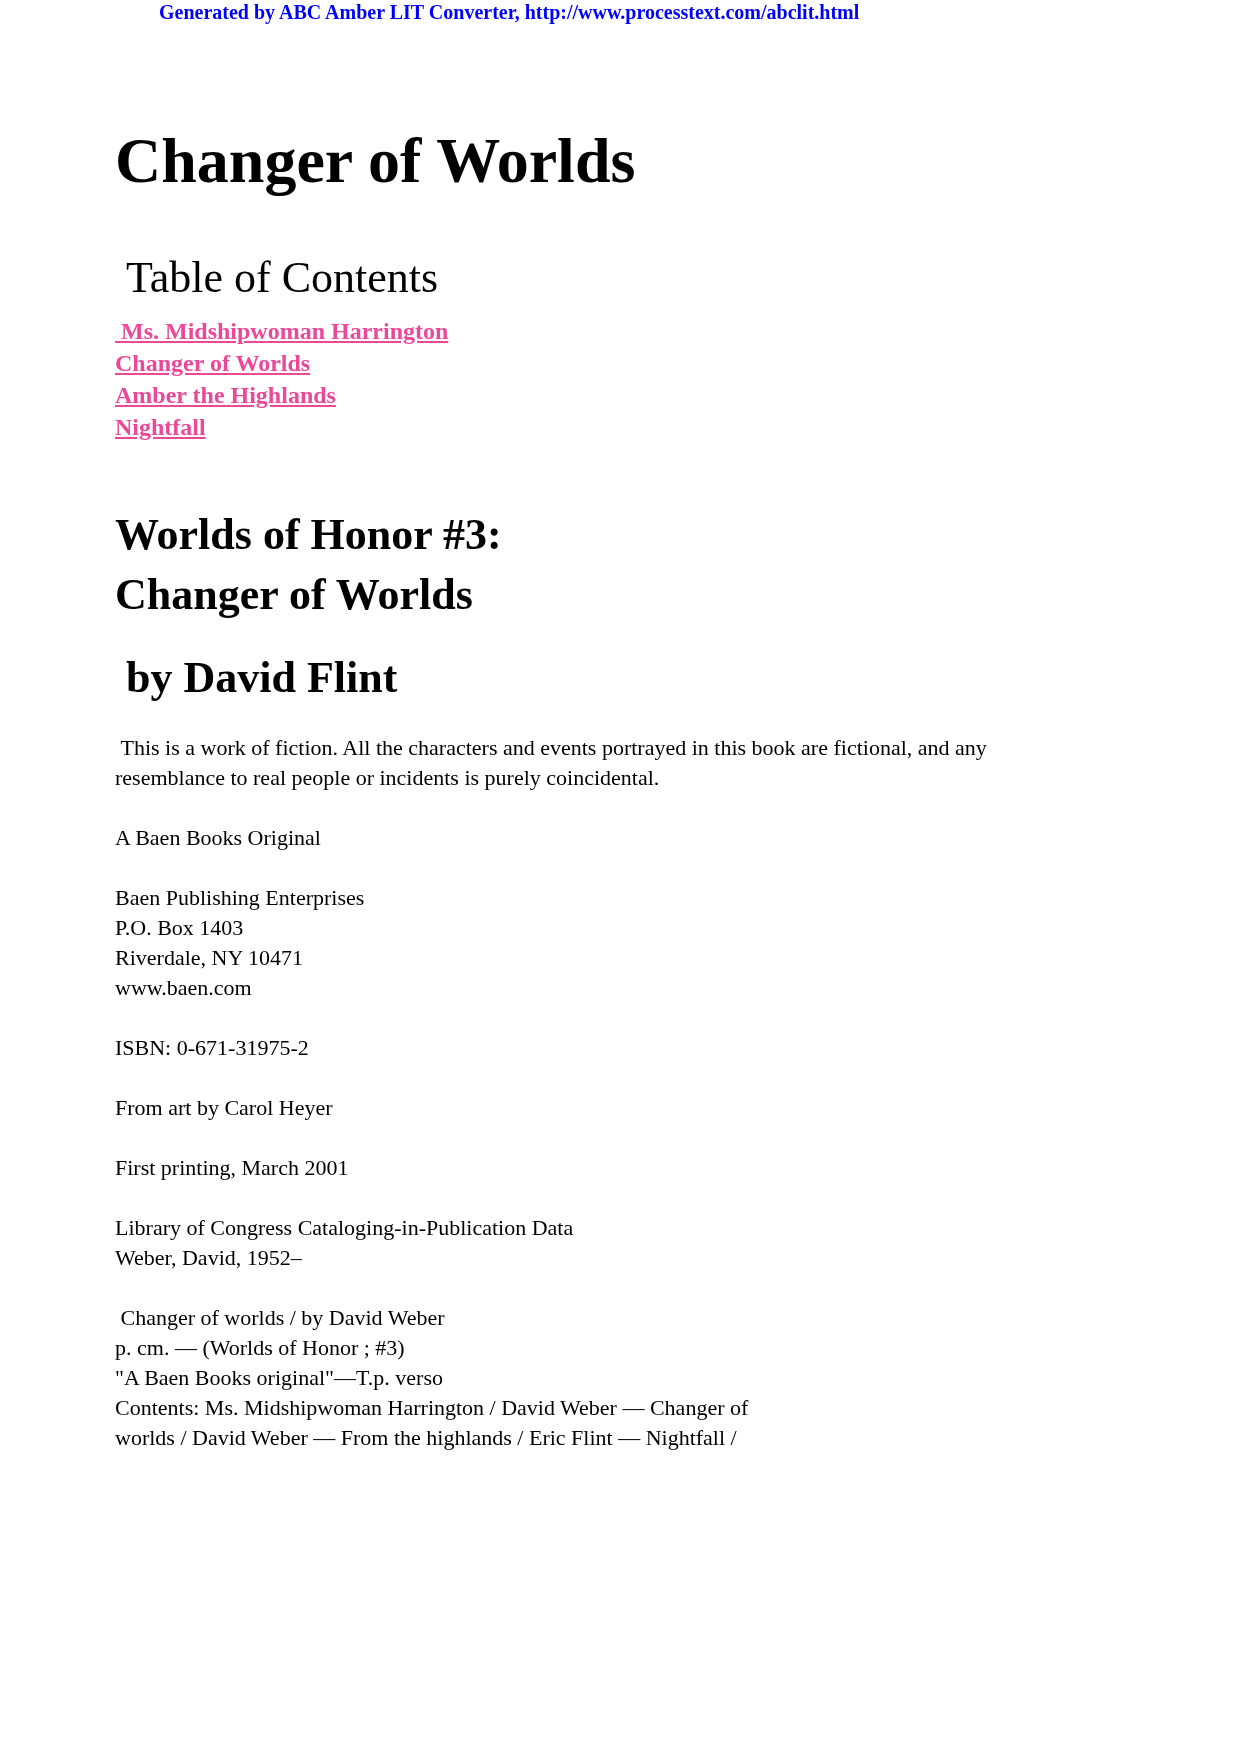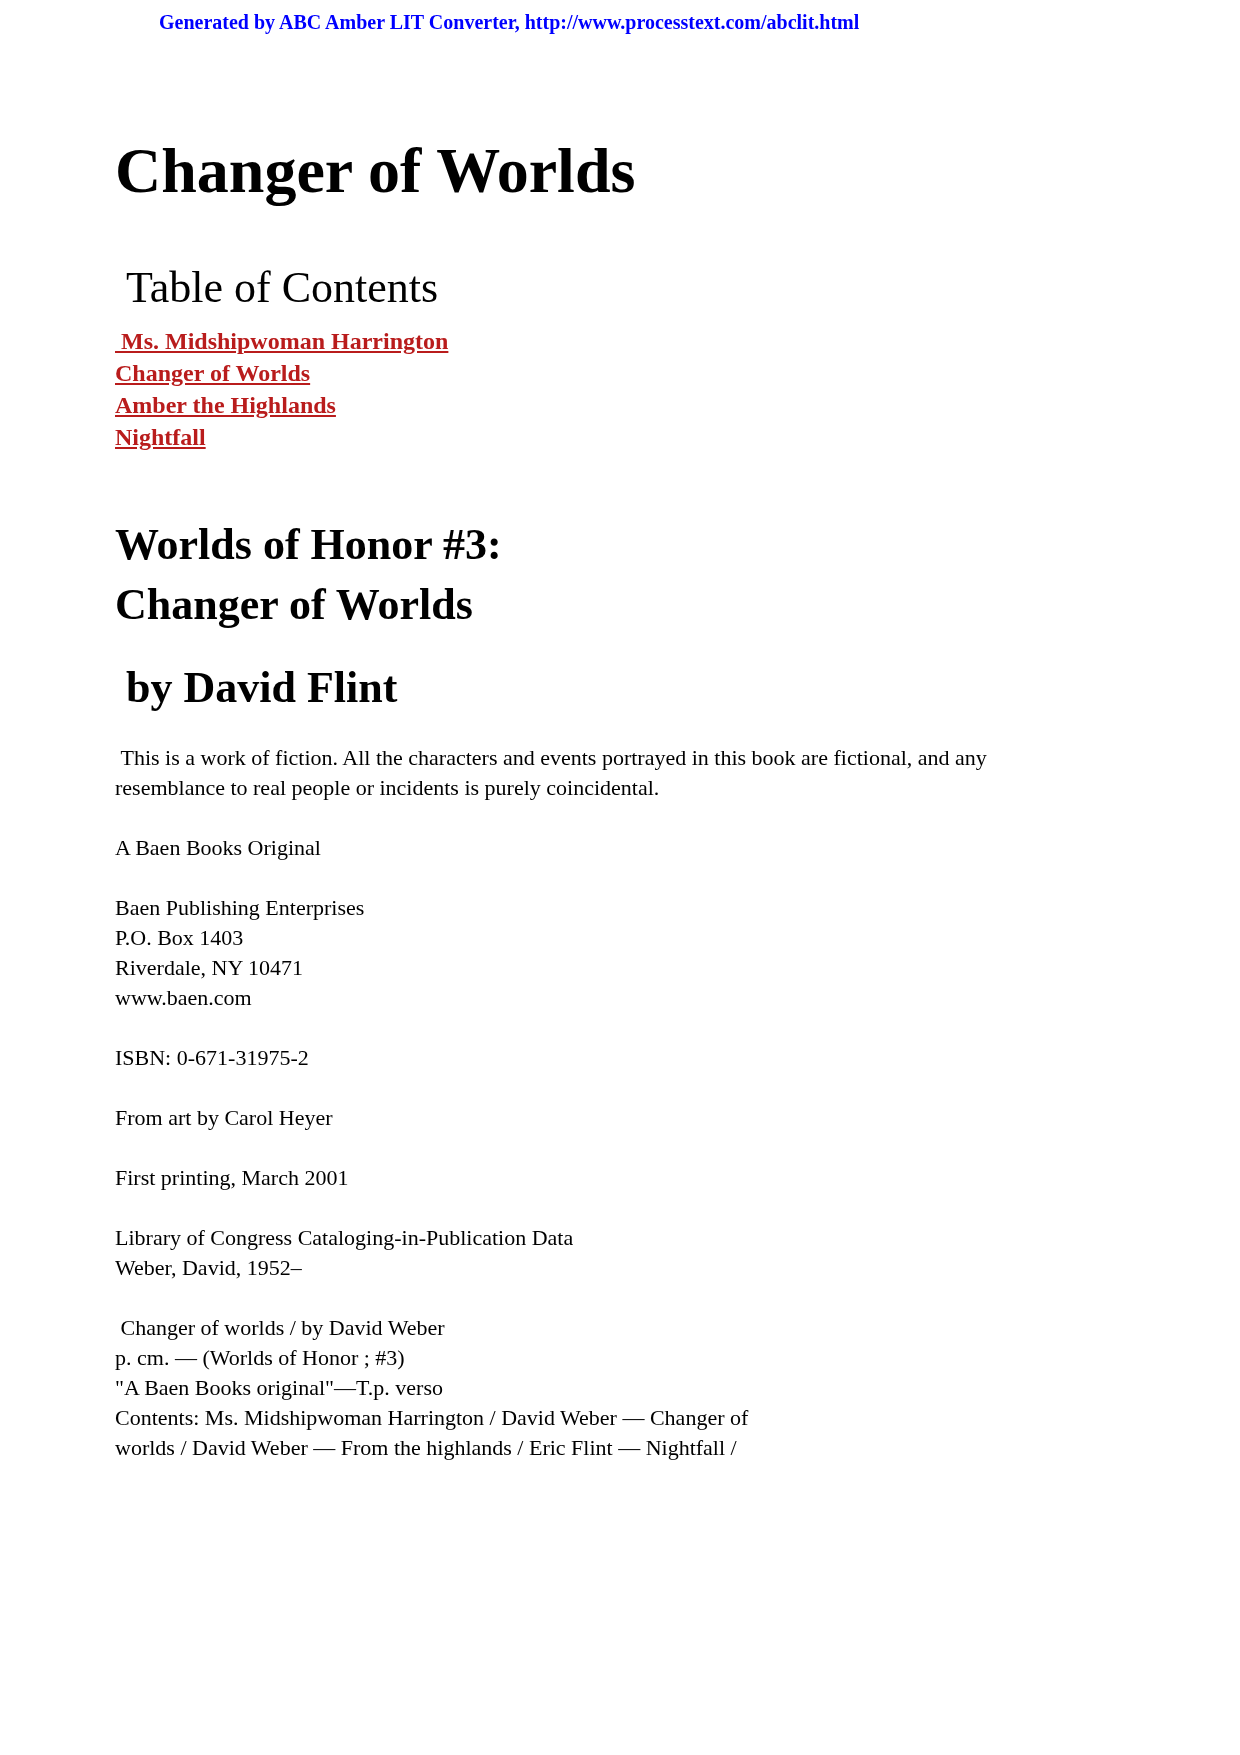--- a/index.html
+++ b/index.html
@@ -9,21 +9,21 @@
   }
   .page {
     position: relative;
     width: 1240px;
     height: 1755px;
     background: #ffffff;
     font-family: "Liberation Serif", "DejaVu Serif", serif;
     color: #000000;
     overflow: hidden;
     box-sizing: border-box;
-    padding-top: 10px;
+    padding-top: 0;
   }
   .converter-header {
     margin: 0 0 0 159px;
     font-size: 20px;
     line-height: 24px;
     font-weight: bold;
     color: #0000FF;
     white-space: pre-wrap;
   }
   .book-title {
@@ -41,21 +41,21 @@
     white-space: pre-wrap;
   }
   .toc-links {
     margin: 12px 0 0 115px;
   }
   .toc-links a {
     display: block;
     font-size: 24px;
     line-height: 32px;
     font-weight: bold;
-    color: #b91c1c;
+    color: #ec4899;
     text-decoration: underline;
     white-space: pre-wrap;
     width: fit-content;
     cursor: pointer;
   }
   .series-heading {
     margin: 62px 0 0 115px;
     font-size: 44px;
     line-height: 60px;
     font-weight: bold;

